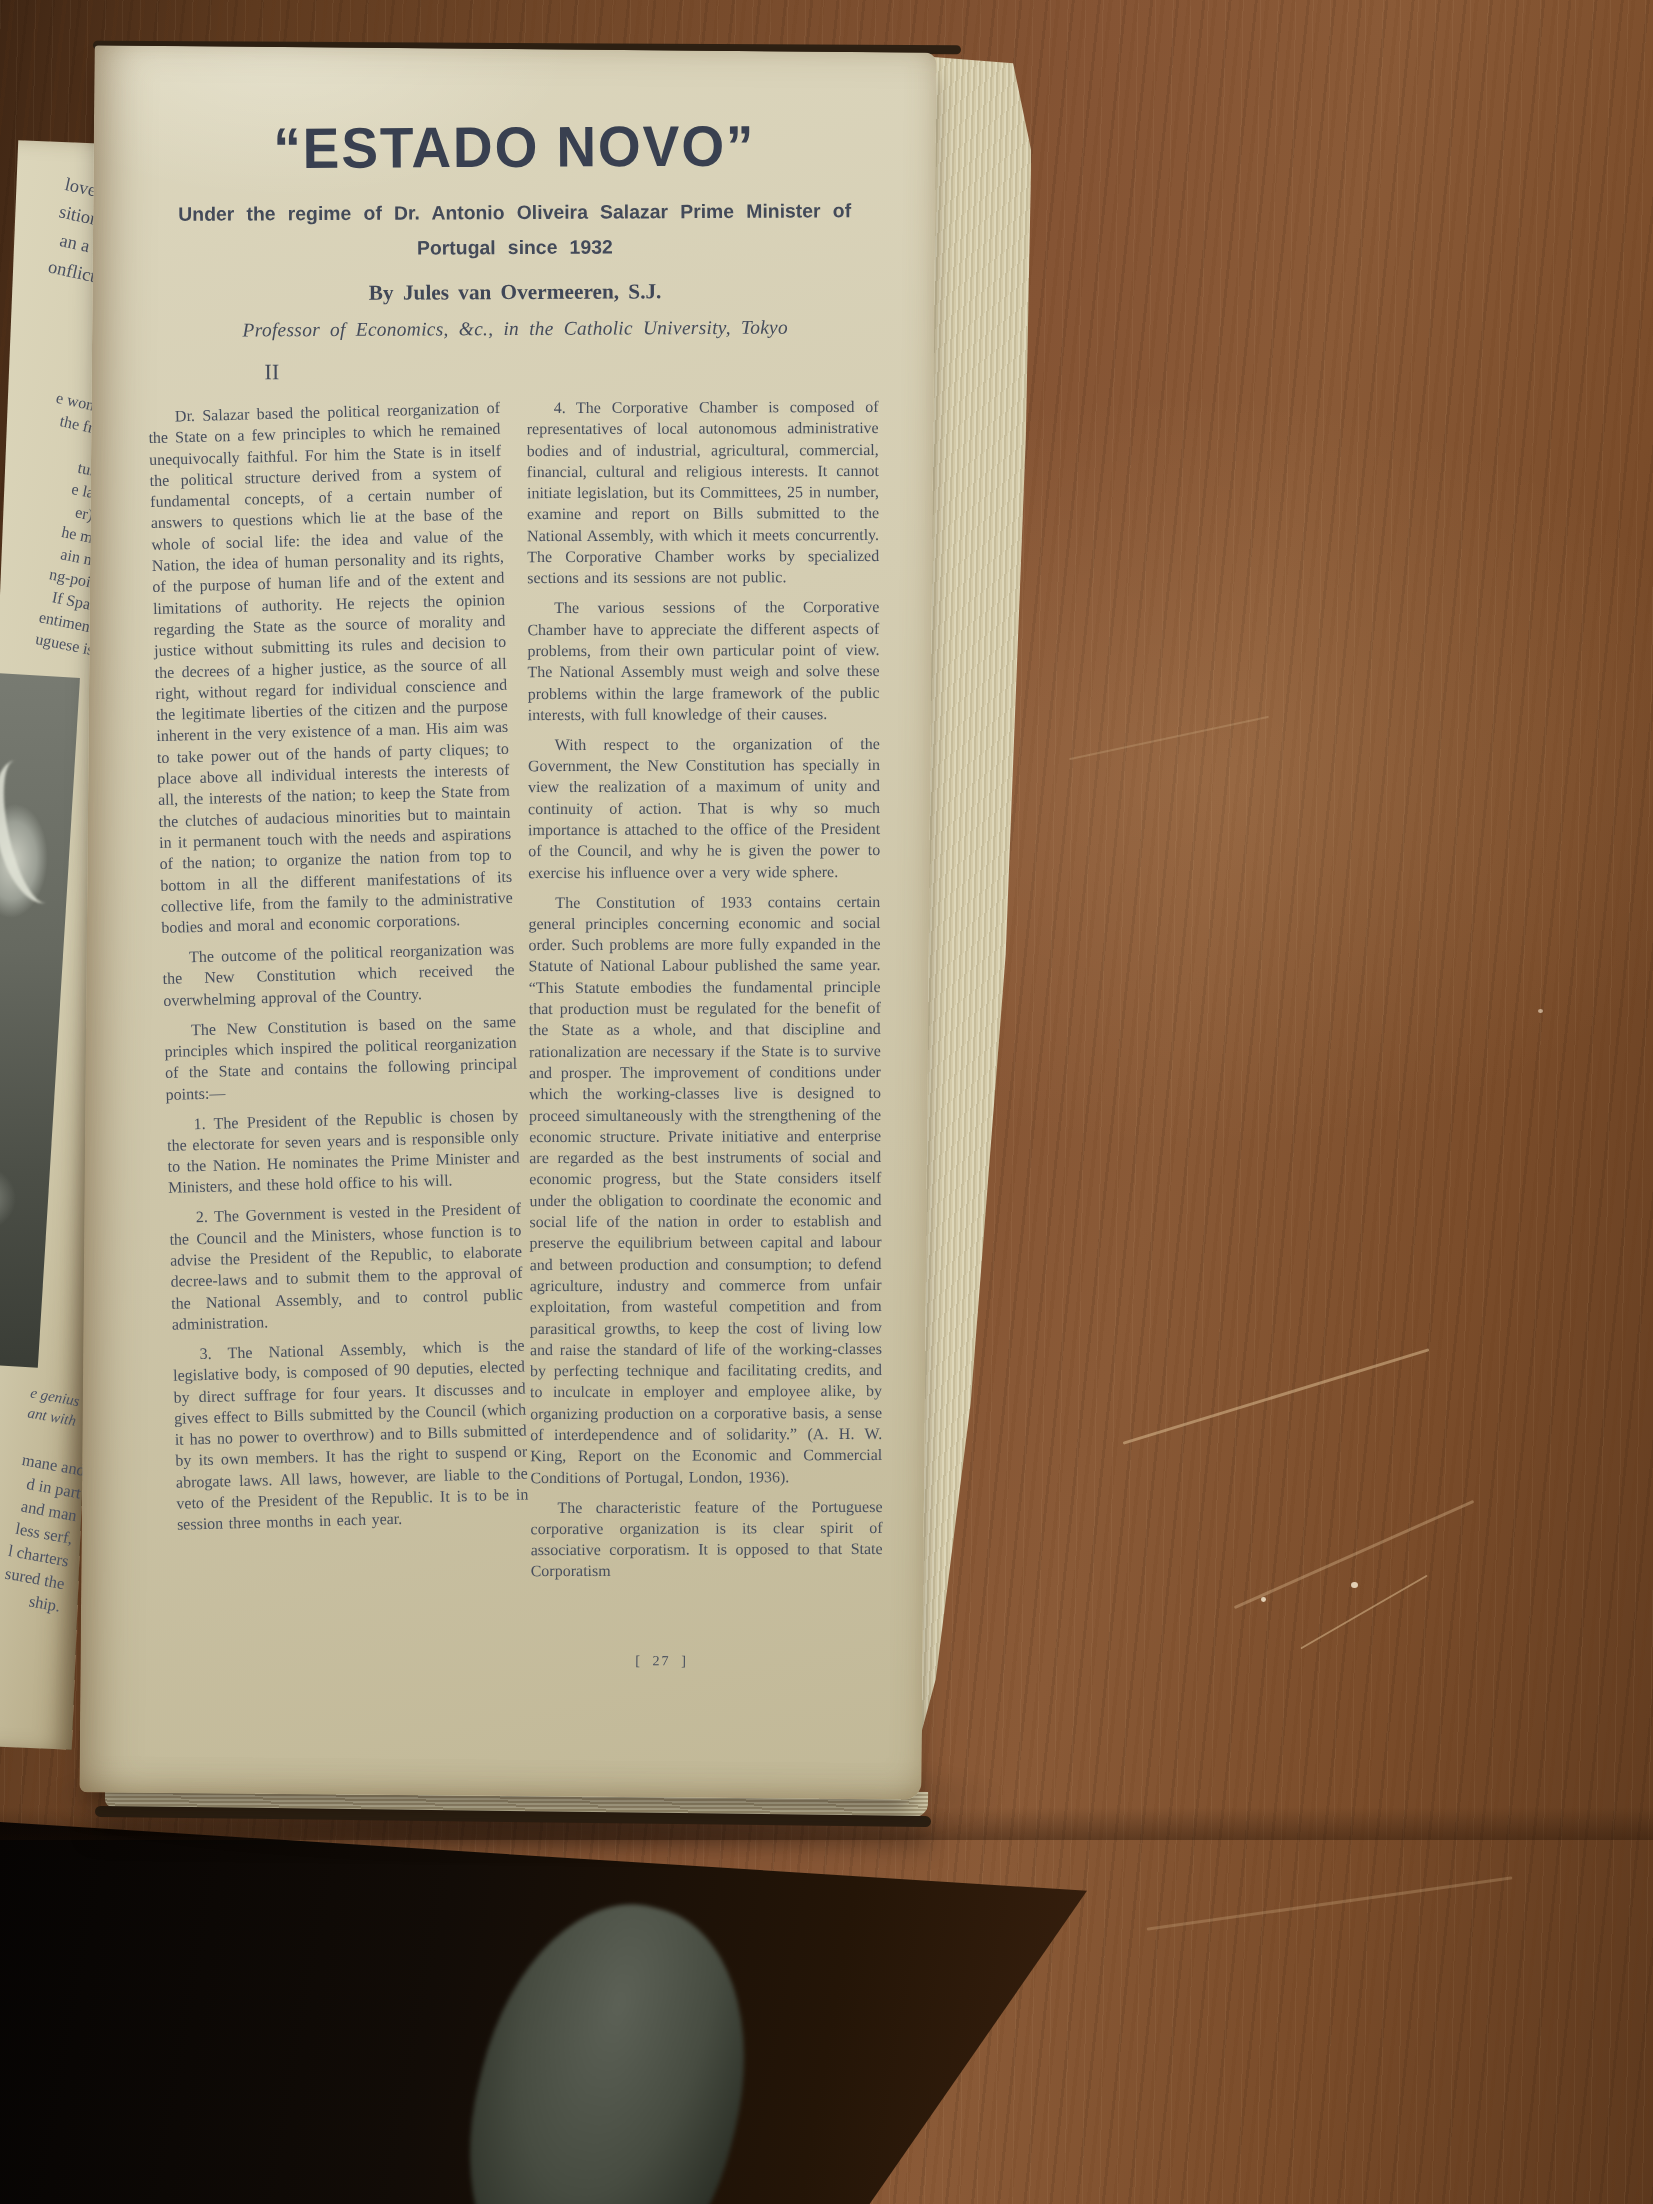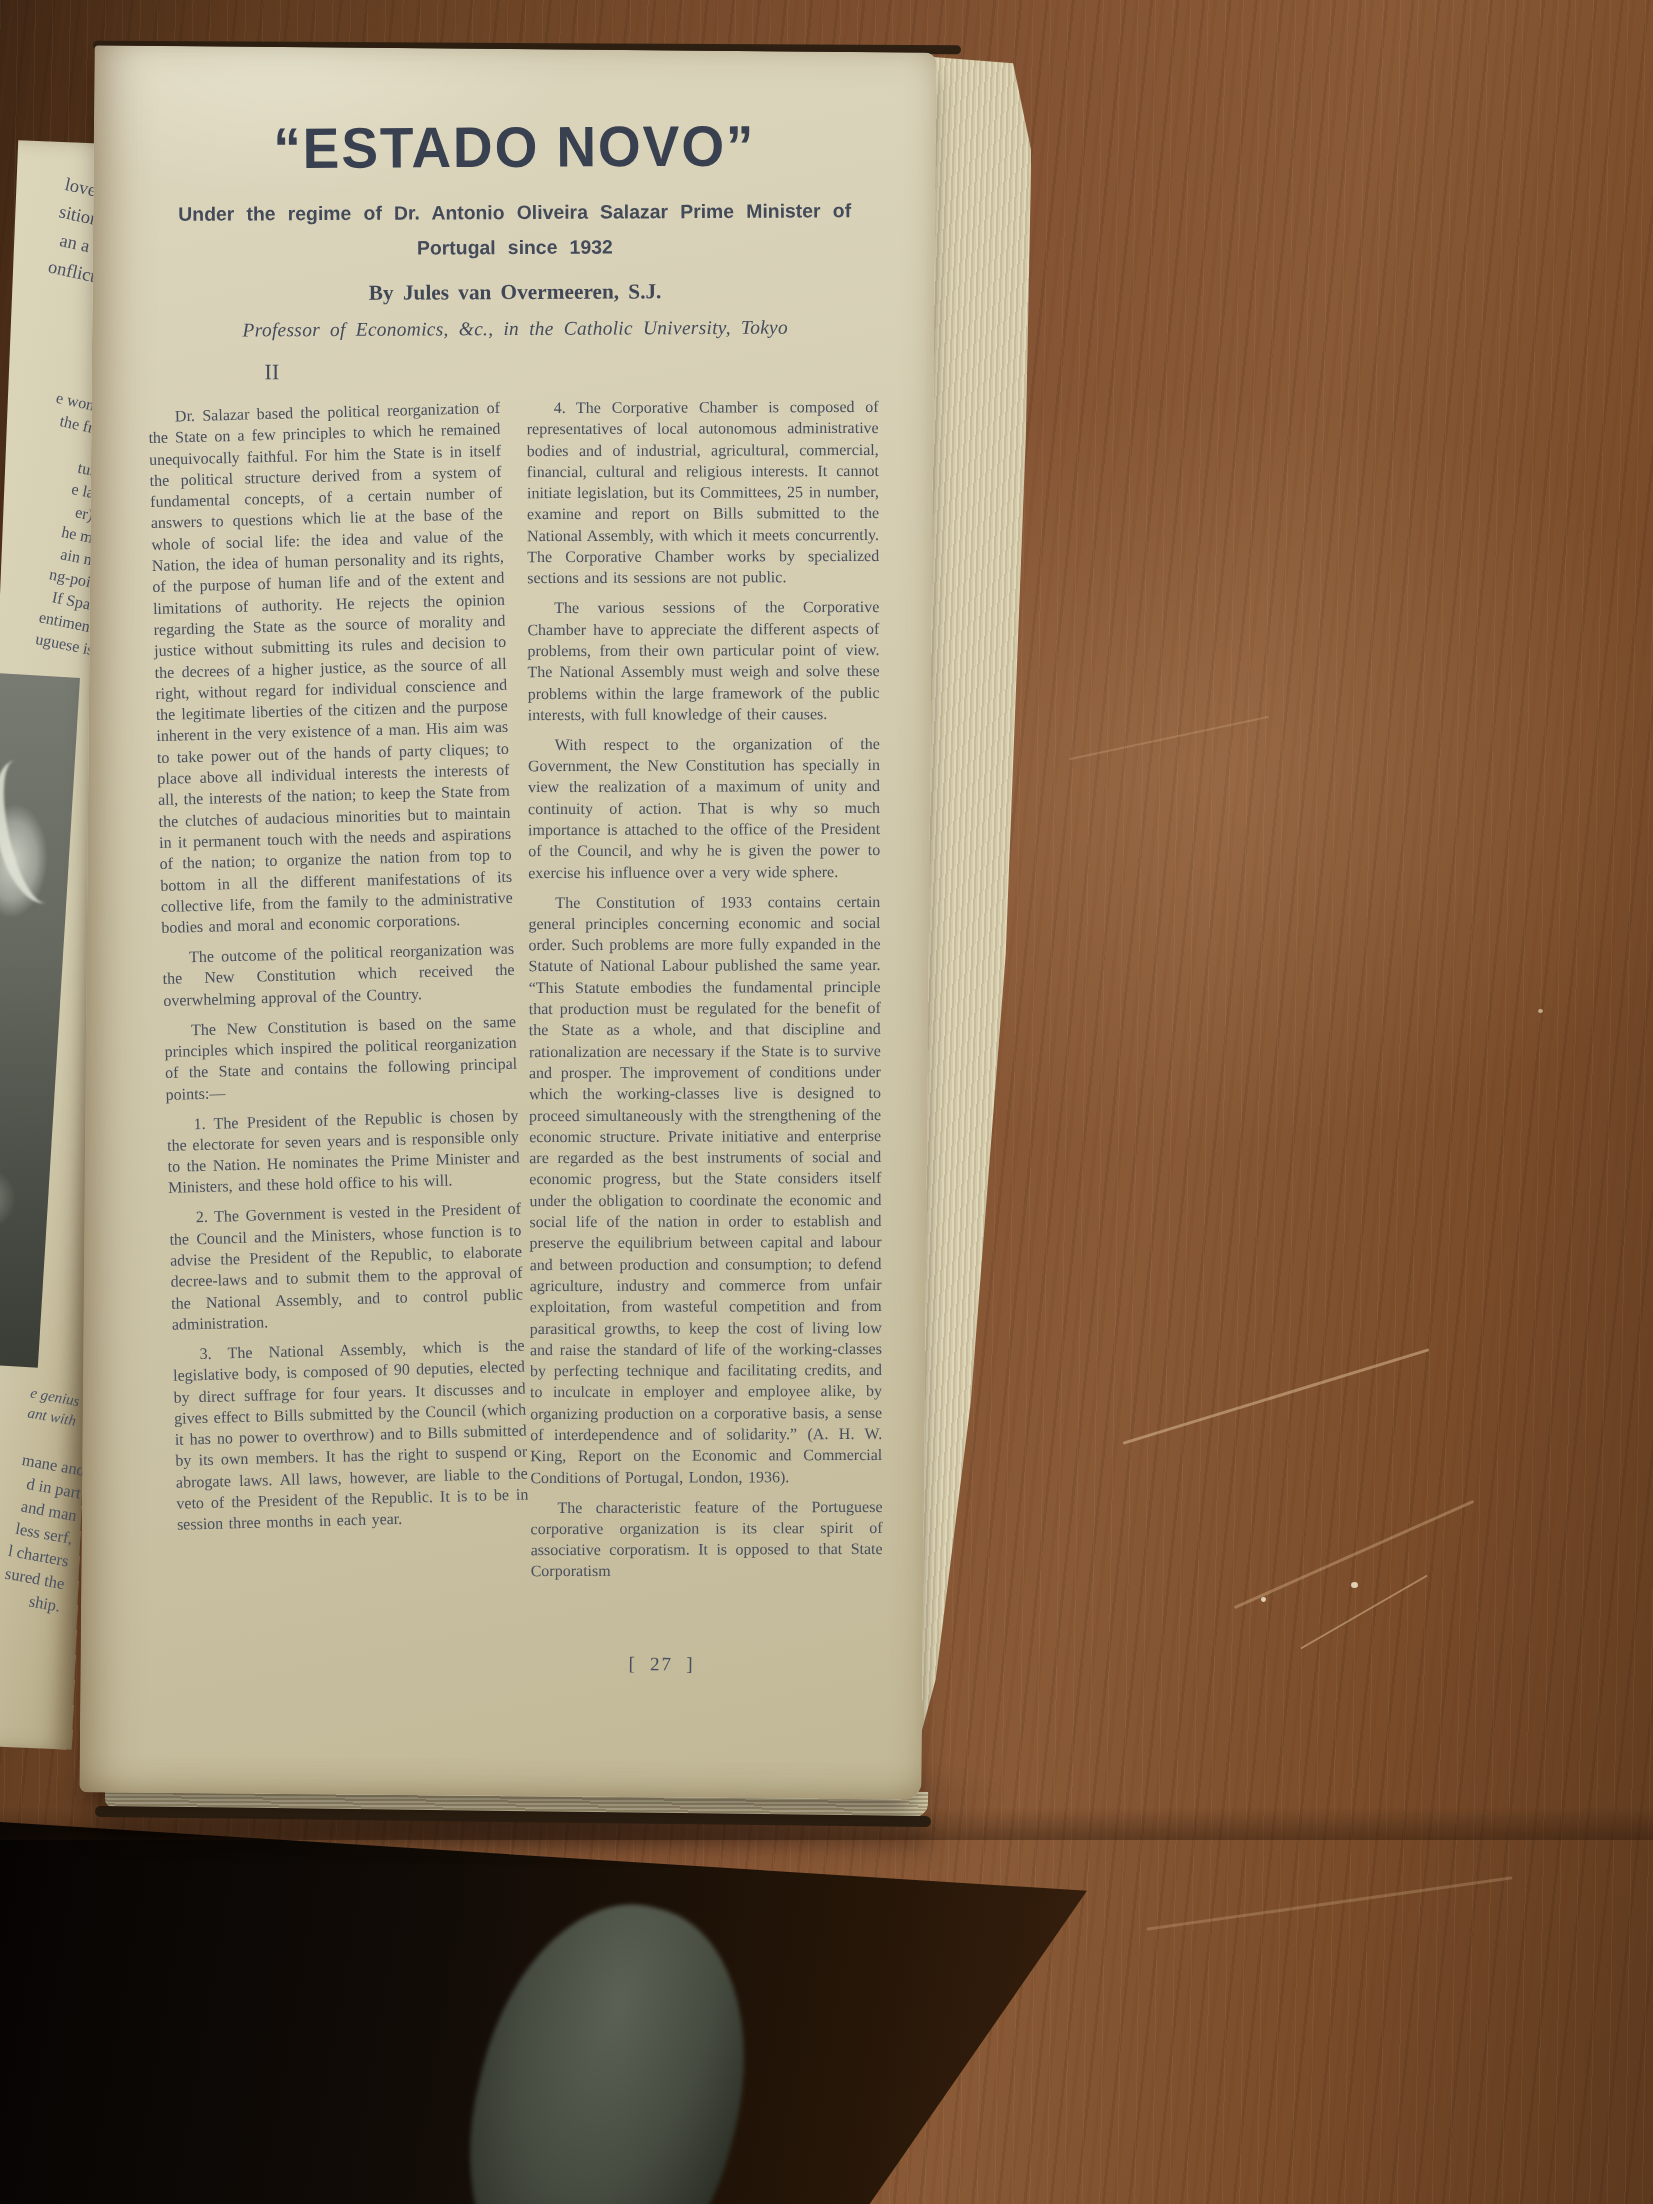--- a/index.html
+++ b/index.html
@@ -108,21 +108,21 @@
   .columns{display:flex;gap:27px;margin-top:13.6px;}
   .col{width:352px;}
   .col-left{transform:rotate(-2deg);transform-origin:100% 0;}
   .col-right{transform:rotate(-.7deg);transform-origin:0 0;}
   .col p{
     margin:0 0 8.7px;text-indent:27px;text-align:justify;
     font-size:16px;line-height:21.3px;word-spacing:1.5px;color:#474e5d;
   }
   .page-number{
     position:absolute;left:69%;top:1603px;transform:translateX(-50%);
-    font-size:19px;letter-spacing:1.9px;color:#474e5d;white-space:pre;
+    font-size:14px;letter-spacing:1.9px;color:#474e5d;white-space:pre;
   }
 </style>
 </head>
 <body>
 
 <div class="table-bg"></div>
 <div class="scratch" style="left:1116px;top:1395px;width:320px;height:2.9px;transform:rotate(-17deg);"></div>
 <div class="scratch" style="left:1223px;top:1553px;width:262px;height:2.9px;transform:rotate(-24deg);opacity:.7;"></div>
 <div class="scratch" style="left:1291px;top:1611px;width:146px;height:1.9px;transform:rotate(-30deg);"></div>
 <div class="scratch" style="left:1067px;top:737px;width:204px;height:1.9px;transform:rotate(-12deg);opacity:.45;"></div>

